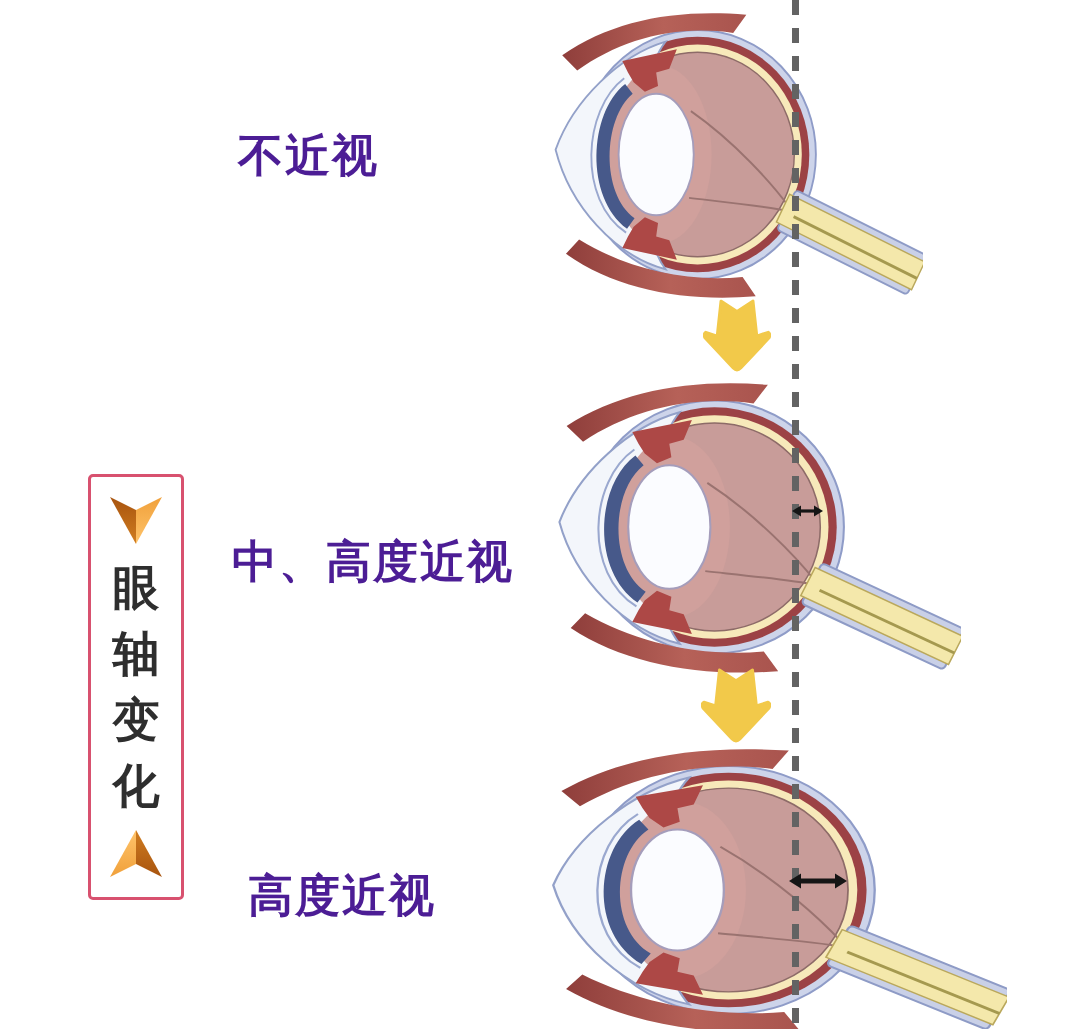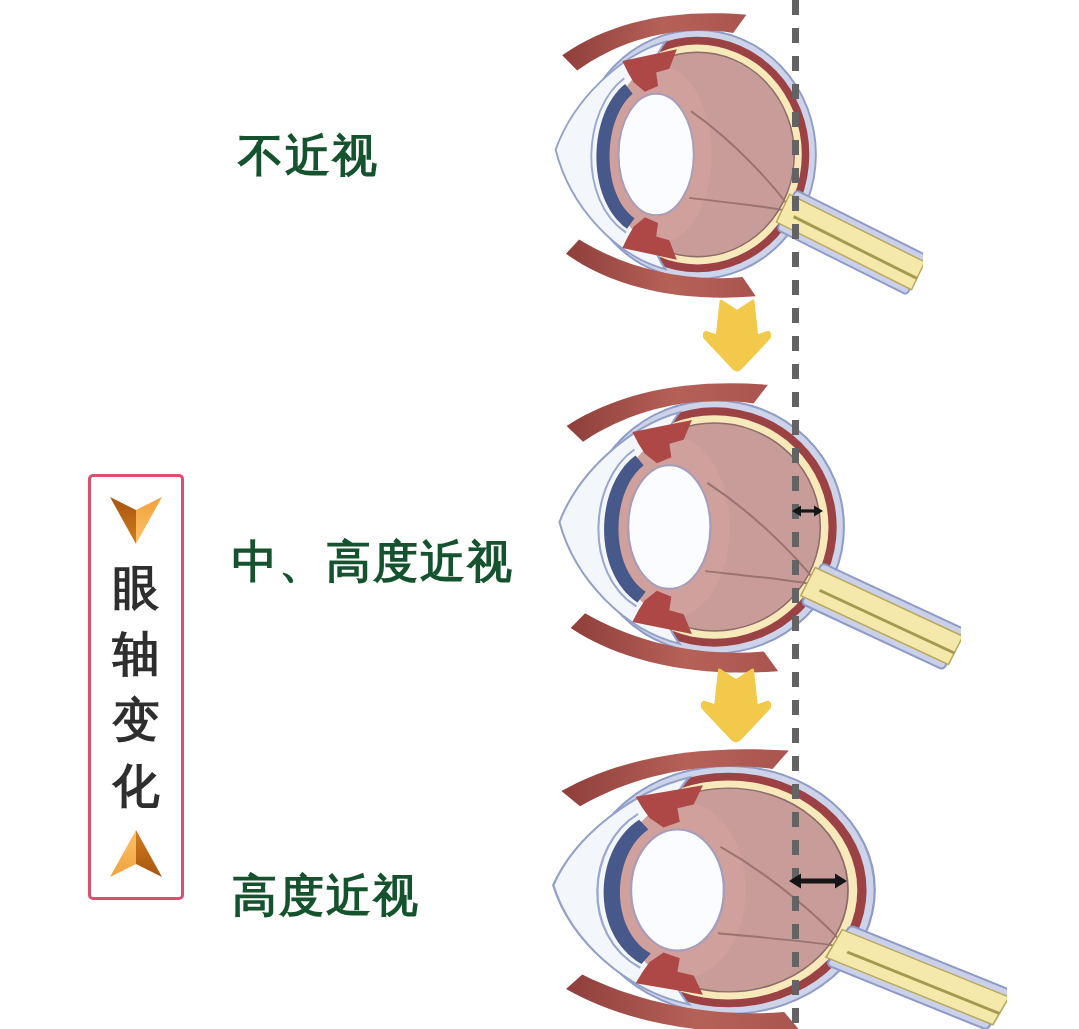--- a/index.html
+++ b/index.html
@@ -5,24 +5,24 @@
   html,body{margin:0;padding:0;background:#ffffff;}
   #stage{position:relative;width:1079px;height:1029px;background:#ffffff;overflow:hidden;
          font-family:"Liberation Sans","DejaVu Sans",sans-serif;}
   .abs{position:absolute;}
   
   #legend{left:88px;top:474px;width:96px;height:426px;border:3px solid #d8516f;border-radius:5px;
           background:#fff;display:flex;flex-direction:column;align-items:center;
           justify-content:space-between;padding:20px 0;box-sizing:border-box;}
   #legend .char{font-size:47px;font-weight:700;color:#2e2e2e;line-height:66px;}
   
-  .stage-label{font-size:45px;font-weight:600;color:#14532d;letter-spacing:2px;white-space:nowrap;}
+  .stage-label{font-size:45px;font-weight:600;color:#4c1d95;letter-spacing:2px;white-space:nowrap;}
   #label-top{left:238px;top:126px;}
   #label-mid{left:232px;top:497px;margin-top:35px;}
-  #label-bot{left:232px;top:866px;}
+  #label-bot{left:248px;top:866px;}
   .eye-svg{position:absolute;}
   svg{display:block;}
 </style>
 </head>
 <body>
 
 <div id="stage">
 
   <svg width="0" height="0" class="abs" aria-hidden="true">
     <defs>

